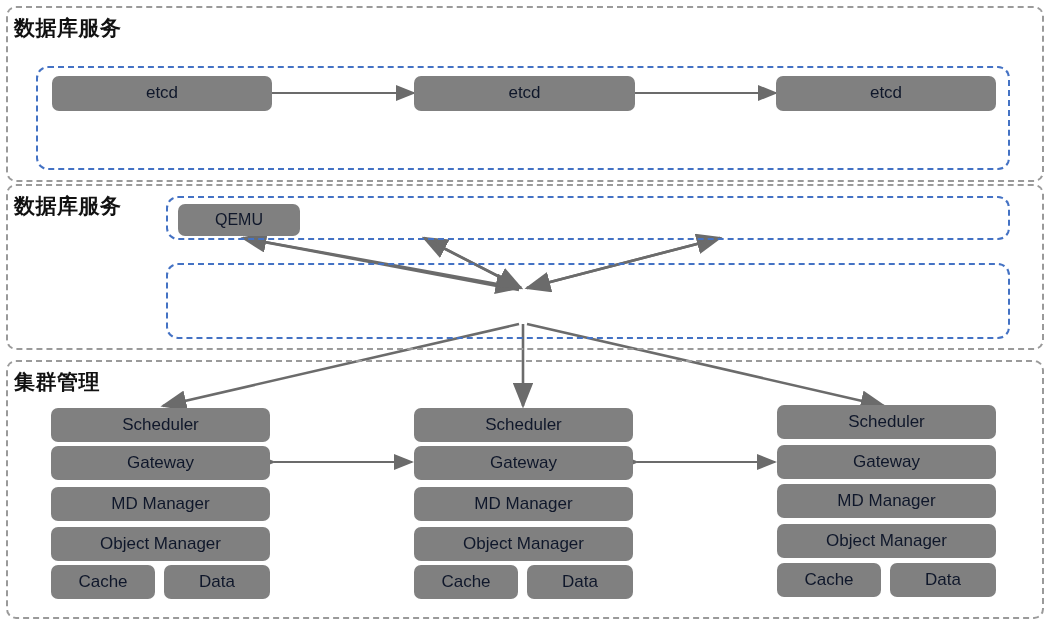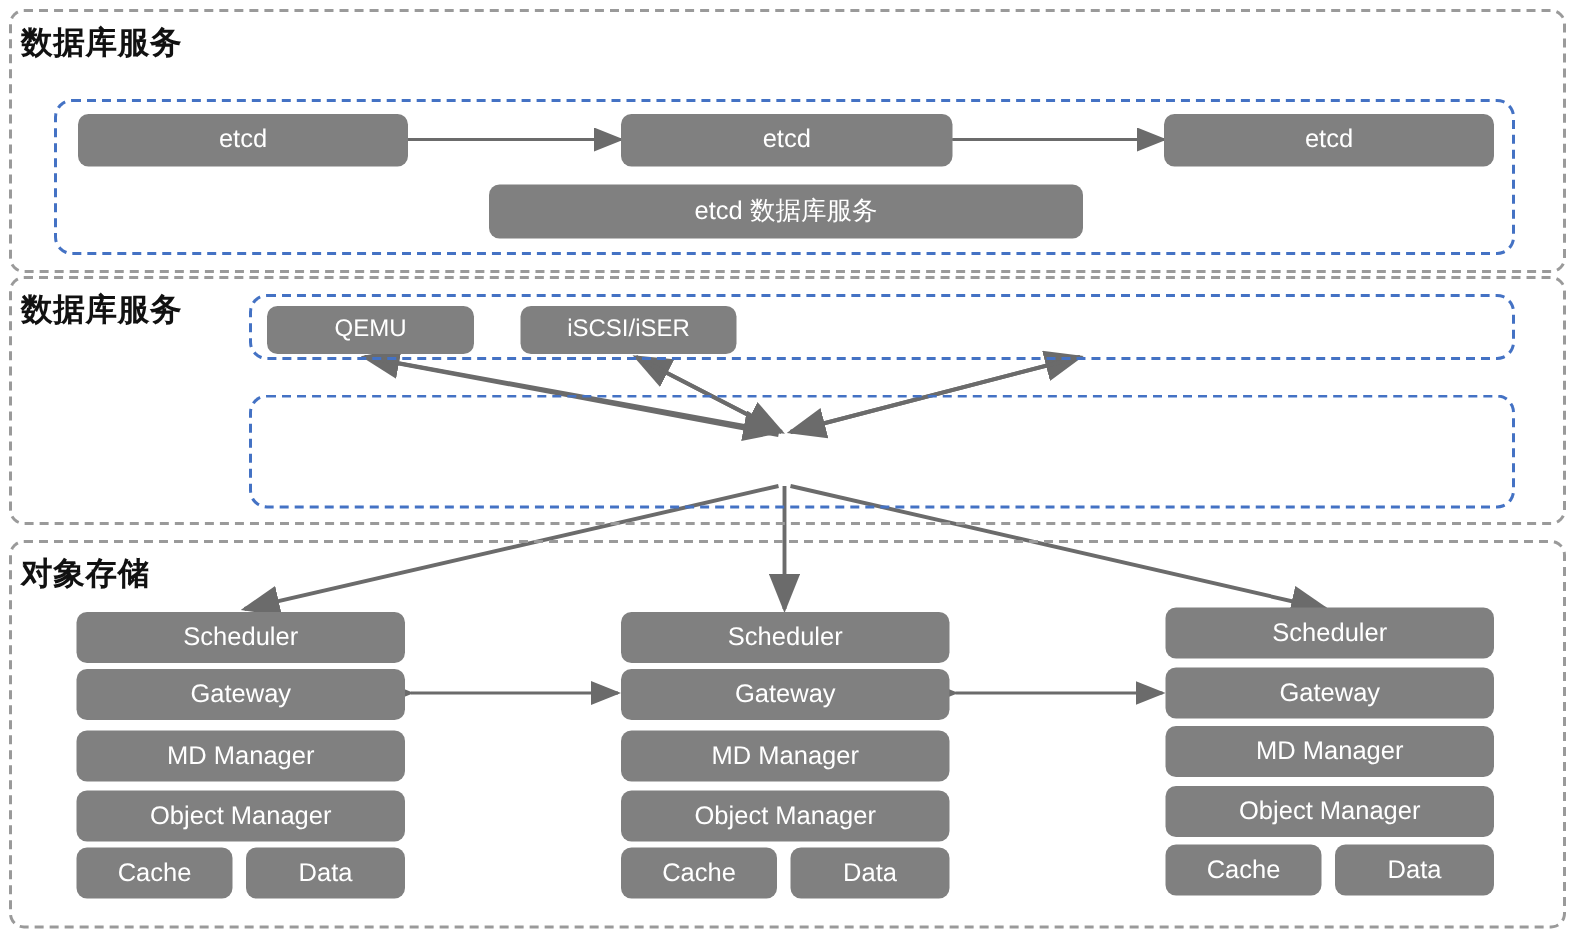--- a/index.html
+++ b/index.html
@@ -42,21 +42,21 @@
     border-radius: 12px;
     box-sizing: border-box;
     background: transparent;
   }
 
   
   .node {
     position: absolute;
     background: #808080;
     border-radius: 7px;
-    color: #ffffff;
+    color: #0f172a;
     display: flex;
     align-items: center;
     justify-content: center;
     box-sizing: border-box;
     font-size: 17px;
     line-height: 1.1;
     white-space: nowrap;
     padding: 0 16px;
   }
   .node.small { font-size: 16px; }
@@ -111,35 +111,33 @@
 
   <div class="section" style="left:6px; top:6px; width:1038px; height:176px;"></div>
   <div class="section-title" style="left:14px; top:14px;">数据库服务</div>
 
   <div class="group" style="left:36px; top:66px; width:974px; height:104px;"></div>
 
   <div class="node" style="left:52px; top:76px; width:220px; height:35px;">etcd</div>
   <div class="node" style="left:414px; top:76px; width:221px; height:35px;">etcd</div>
   <div class="node" style="left:776px; top:76px; width:220px; height:35px;">etcd</div>
 
-  <div class="node" style="left:326px; top:123px; width:396px; height:36px;">etcd 数据库服务</div>
 
   <div class="section" style="left:6px; top:184px; width:1038px; height:166px;"></div>
   <div class="section-title" style="left:14px; top:192px;">数据库服务</div>
 
   <div class="group" style="left:166px; top:196px; width:844px; height:44px;"></div>
 
-  <div class="node small" style="left:178px; top:204px; width:138px; height:32px;">QEMU</div>
-  <div class="node small" style="left:347px; top:204px; width:144px; height:32px;">iSCSI/iSER</div>
+  <div class="node small" style="left:178px; top:204px; width:122px; height:32px;">QEMU</div>
 
   <div class="group" style="left:166px; top:263px; width:844px; height:76px;"></div>
 
 
   <div class="section" style="left:6px; top:360px; width:1038px; height:259px;"></div>
-  <div class="section-title" style="left:14px; top:368px;">对象存储</div>
+  <div class="section-title" style="left:14px; top:368px;">集群管理</div>
 
   <div>
     <div class="node" style="left:51px; top:408px; width:219px; height:34px;">Scheduler</div>
     <div class="node" style="left:51px; top:446px; width:219px; height:34px;">Gateway</div>
     <div class="node" style="left:51px; top:487px; width:219px; height:34px;">MD Manager</div>
     <div class="node" style="left:51px; top:527px; width:219px; height:34px;">Object Manager</div>
     <div class="node" style="left:51px; top:565px; width:104px; height:34px;">Cache</div>
     <div class="node" style="left:164px; top:565px; width:106px; height:34px;">Data</div>
   </div>
 

